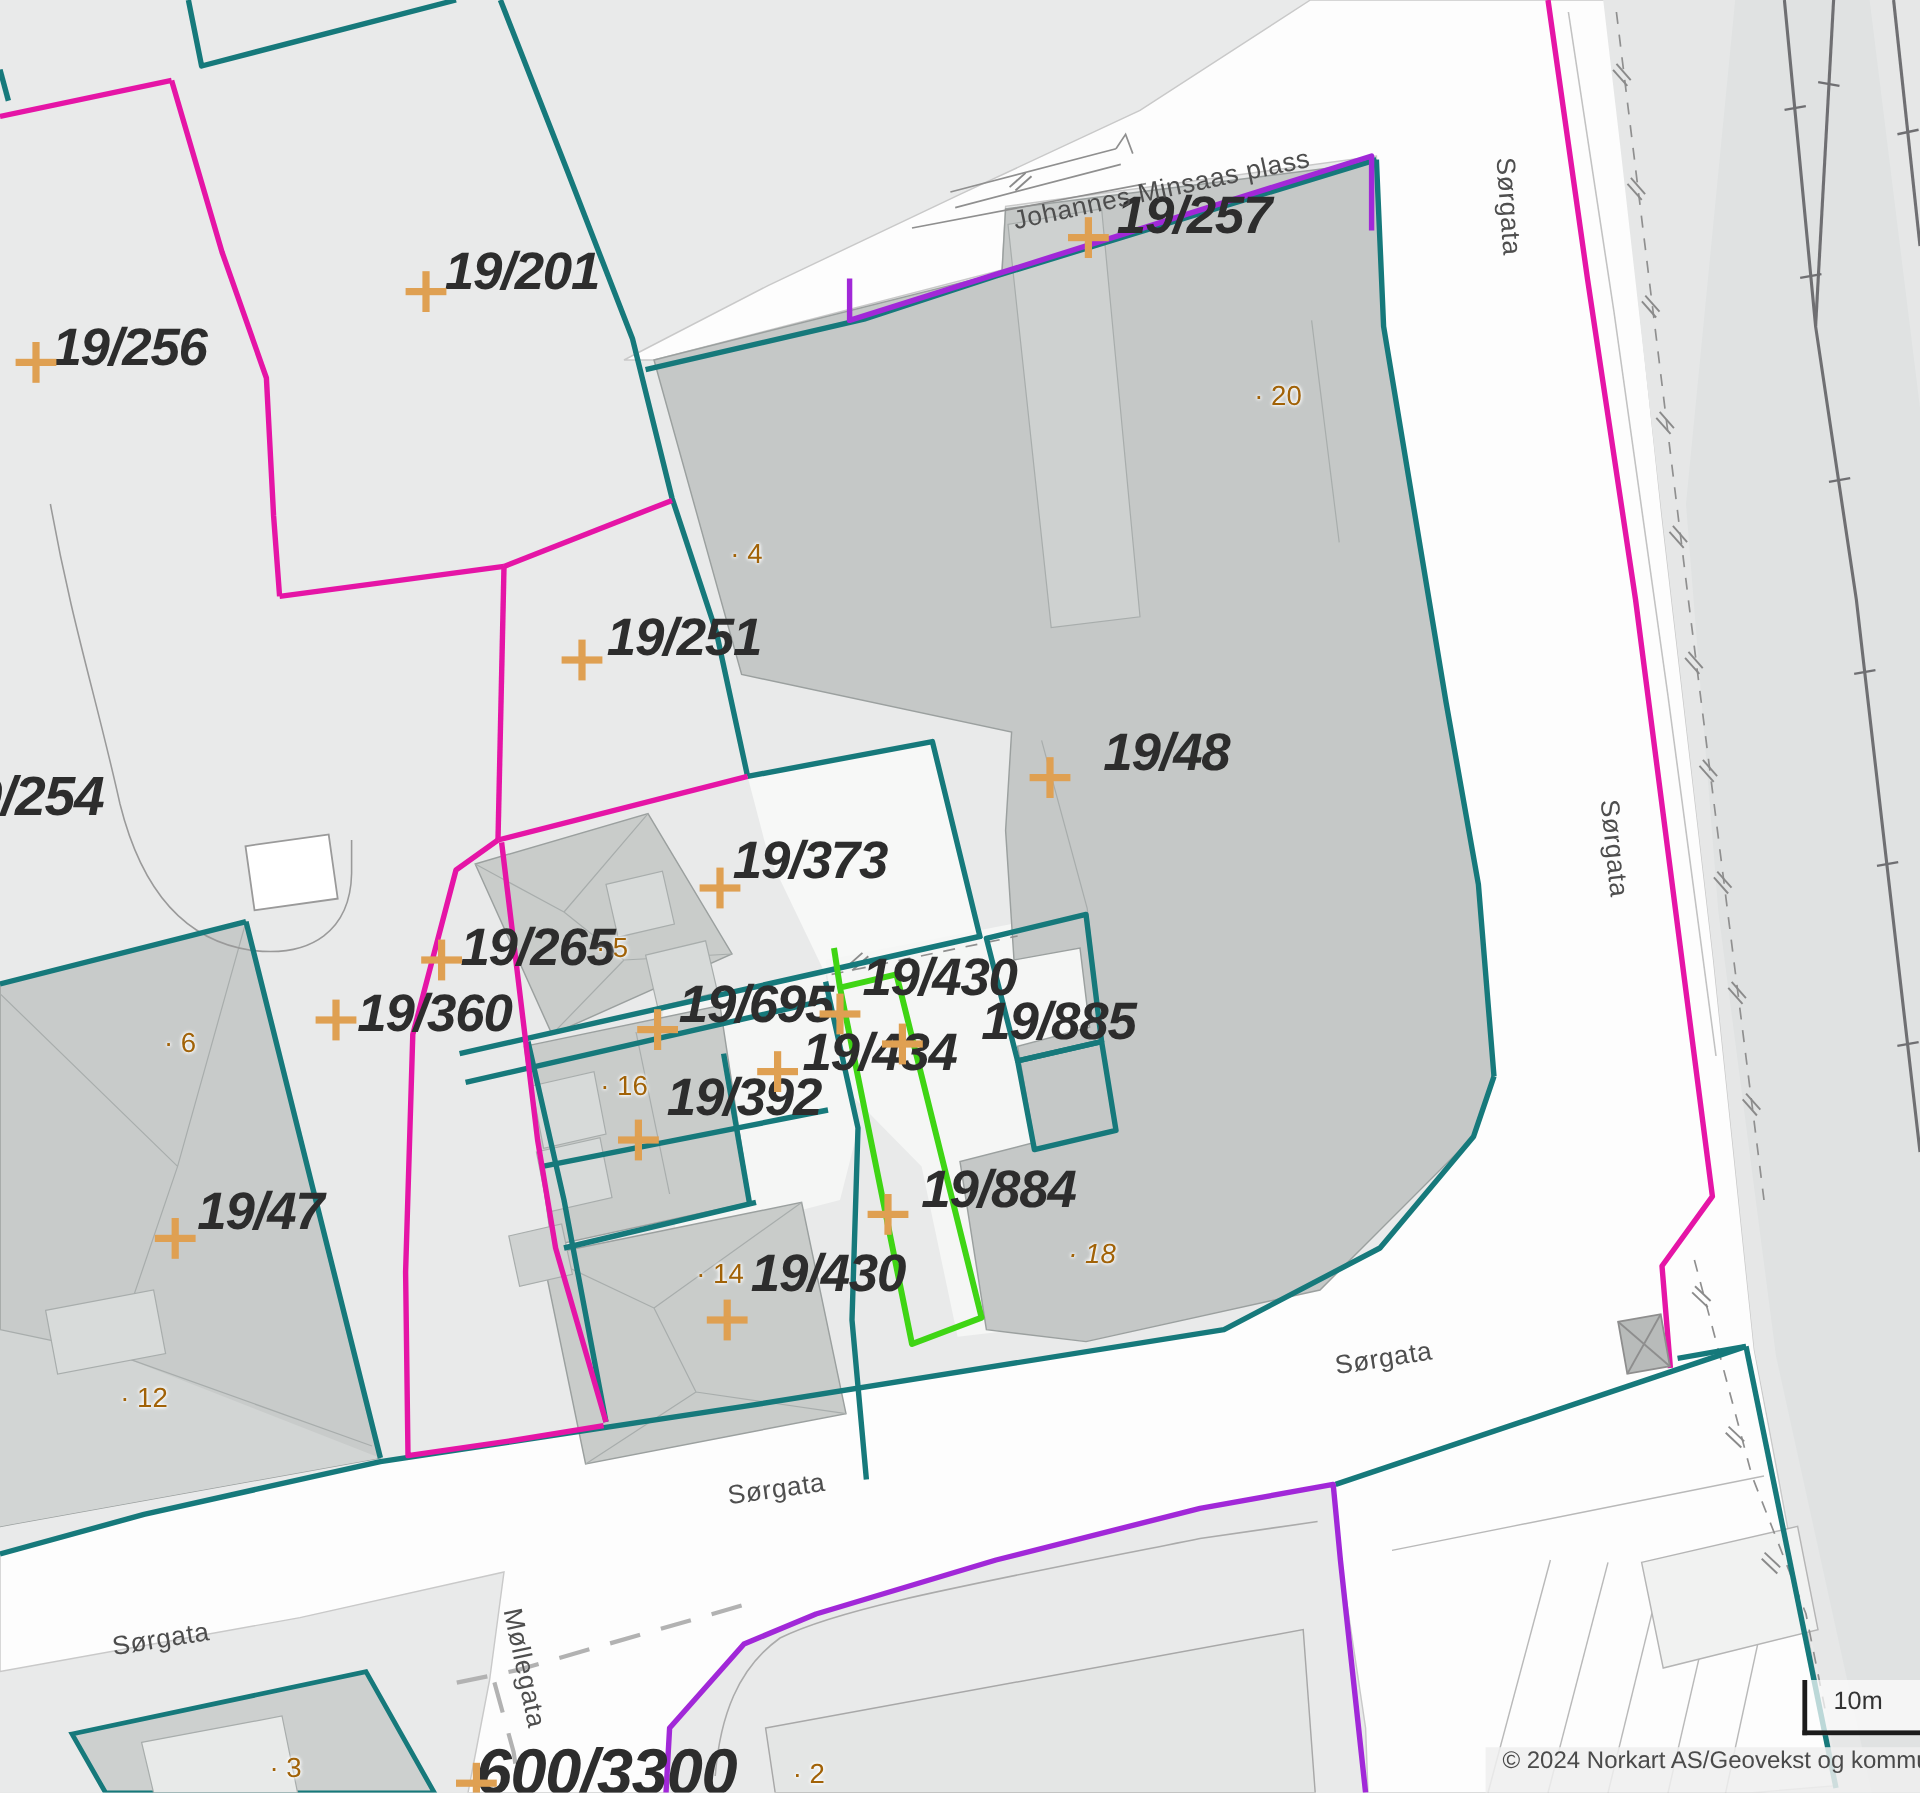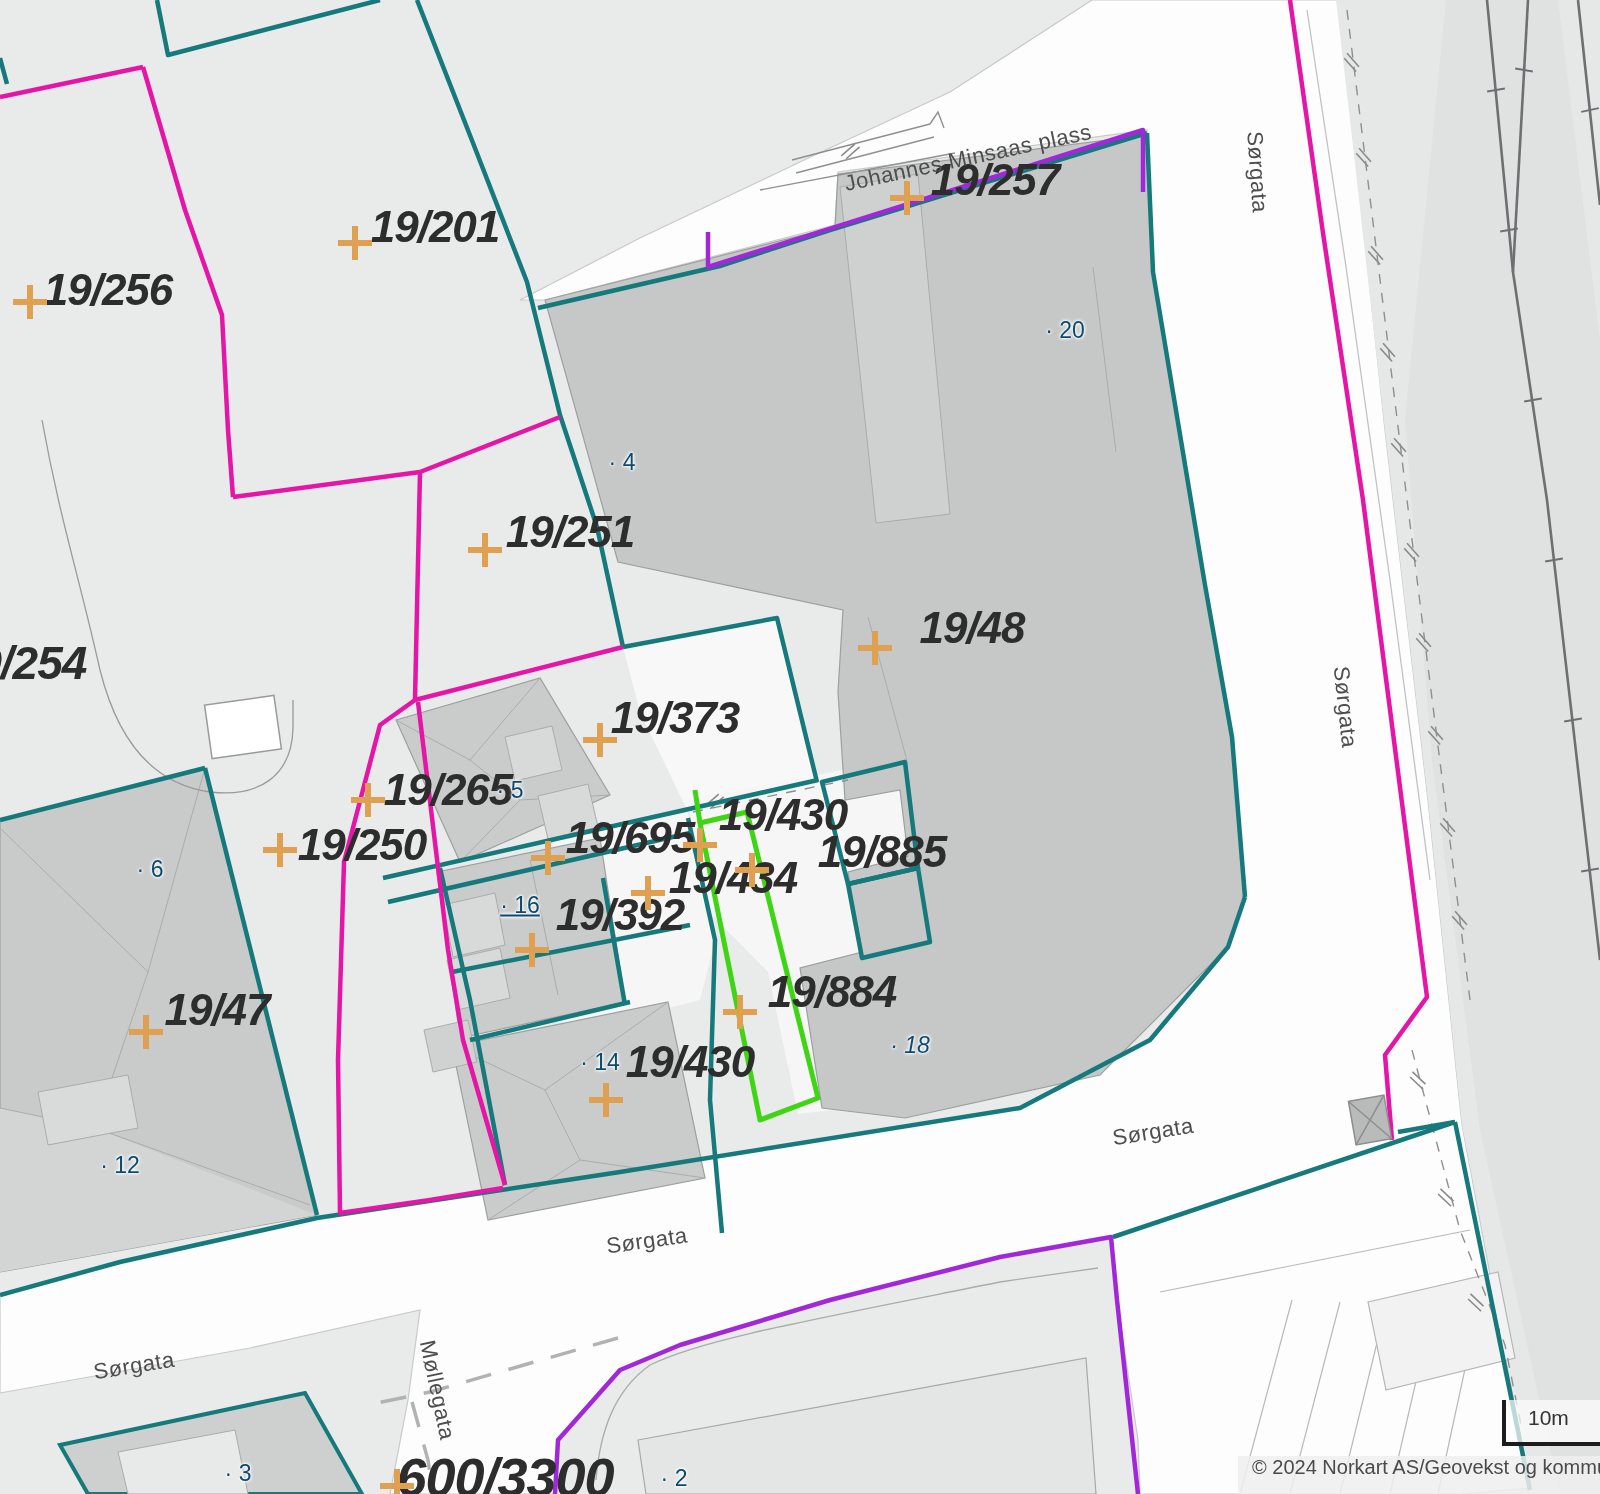--- a/index.html
+++ b/index.html
@@ -6,21 +6,21 @@
   #stage{position:relative;width:1600px;height:1494px;overflow:hidden;
          background:#e9eaea;font-family:"Liberation Sans",sans-serif;}
   #stage svg{position:absolute;left:0;top:0;}
   #labels{position:absolute;left:0;top:0;width:100%;height:100%;}
   .plabel{position:absolute;font:italic 700 44px "Liberation Sans",sans-serif;
           color:#2d2d2d;letter-spacing:-1px;white-space:nowrap;
           transform:translate(-50%,-50%);}
   .slabel{position:absolute;font:400 22px "Liberation Sans",sans-serif;
           color:#4e4e4e;letter-spacing:.5px;white-space:nowrap;
           transform-origin:center center;}
-  .bnum{position:absolute;font:400 23px "Liberation Sans",sans-serif;color:#0c4a6e;
+  .bnum{position:absolute;font:400 23px "Liberation Sans",sans-serif;color:#a16207;
         white-space:nowrap;transform:translate(-50%,-50%);
         text-shadow:0 0 3px #fff,0 0 3px #fff,0 0 4px #fff;}
   .cross{position:absolute;width:34px;height:34px;transform:translate(-50%,-50%);}
   .cross::before{content:"";position:absolute;left:14px;top:0;width:6px;height:34px;background:#dfa052;}
   .cross::after{content:"";position:absolute;top:14px;left:0;width:34px;height:6px;background:#dfa052;}
   #scalebar{position:absolute;left:1502px;top:1400px;width:96px;height:42px;
             border-left:4px solid #1c1c1c;border-bottom:4px solid #1c1c1c;
             background:rgba(252,252,252,.72);}
   #scalebar span{display:block;margin:6px 0 0 22px;font:400 21px "Liberation Sans",sans-serif;color:#333;}
   #copyright{position:absolute;left:1238px;top:1456px;width:362px;height:38px;
@@ -220,42 +220,42 @@
 
 <div id="labels">
       <div class="plabel" style="left: 108px; top: 290px;">19/256</div>
       <div class="plabel" style="left: 435px; top: 227px;">19/201</div>
       <div class="plabel" style="left: 995px; top: 180px; font-size: 44px;">19/257</div>
       <div class="plabel" style="left: 570px; top: 532px;">19/251</div>
       <div class="plabel" style="left: 19px; top: 663px; font-size: 46px;">19/254</div>
       <div class="plabel" style="left: 945px; top: 628px; margin-left: 27px;">19/48</div>
       <div class="plabel" style="left: 675px; top: 718px;">19/373</div>
       <div class="plabel" style="left: 448px; top: 790px;">19/265</div>
-      <div class="plabel" style="left: 362px; top: 845px;">19/250</div>
+      <div class="plabel" style="left: 362px; top: 845px;">19/360</div>
       <div class="plabel" style="left: 630px; top: 838px;">19/695</div>
       <div class="plabel" style="left: 783px; top: 815px;">19/430</div>
       <div class="plabel" style="left: 838px; top: 852px; margin-left: 44px;">19/885</div>
       <div class="plabel" style="left: 733px; top: 878px;">19/434</div>
       <div class="plabel" style="left: 620px; top: 915px; font-style: italic;">19/392</div>
       <div class="plabel" style="left: 217px; top: 1010px;">19/47</div>
       <div class="plabel" style="left: 832px; top: 992px;">19/884</div>
       <div class="plabel" style="left: 690px; top: 1062px;">19/430</div>
       <div class="plabel" style="left: 505px; top: 1477px; font-size: 54px;">600/3300</div>
       <div class="slabel" style="left: 968px; top: 158px; transform: translate(-50%, -50%) rotate(-12deg);">Johannes Minsaas plass</div>
       <div class="slabel" style="left: 1257px; top: 172px; transform: translate(-50%, -50%) rotate(86deg);">Sørgata</div>
       <div class="slabel" style="left: 1345px; top: 707px; transform: translate(-50%, -50%) rotate(84deg);">Sørgata</div>
       <div class="slabel" style="left: 1153px; top: 1132px; transform: translate(-50%, -50%) rotate(-9deg);">Sørgata</div>
       <div class="slabel" style="left: 647px; top: 1241px; transform: translate(-50%, -50%) rotate(-8deg);">Sørgata</div>
       <div class="slabel" style="left: 134px; top: 1366px; transform: translate(-50%, -50%) rotate(-9deg);">Sørgata</div>
       <div class="slabel" style="left: 437px; top: 1390px; transform: translate(-50%, -50%) rotate(78deg);">Møllegata</div>
       <div class="bnum" style="left: 622px; top: 462px;">· 4</div>
       <div class="bnum" style="left: 1065px; top: 330px;">· 20</div>
       <div class="bnum" style="left: 510px; top: 790px;">· 5</div>
       <div class="bnum" style="left: 150px; top: 869px;">· 6</div>
-      <div class="bnum" style="left: 520px; top: 905px; text-decoration: underline;">· 16</div>
+      <div class="bnum" style="left: 520px; top: 905px;">· 16</div>
       <div class="bnum" style="left: 600px; top: 1062px;">· 14</div>
       <div class="bnum" style="left: 120px; top: 1165px;">· 12</div>
       <div class="bnum" style="left: 910px; top: 1045px; font-style: italic;">· 18</div>
       <div class="bnum" style="left: 238px; top: 1473px;">· 3</div>
       <div class="bnum" style="left: 674px; top: 1478px;">· 2</div>
       <div class="cross" style="left: 30px; top: 302px;"></div>
       <div class="cross" style="left: 355px; top: 243px;"></div>
       <div class="cross" style="left: 907px; top: 198px;"></div>
       <div class="cross" style="left: 485px; top: 550px;"></div>
       <div class="cross" style="left: 875px; top: 648px;"></div>

